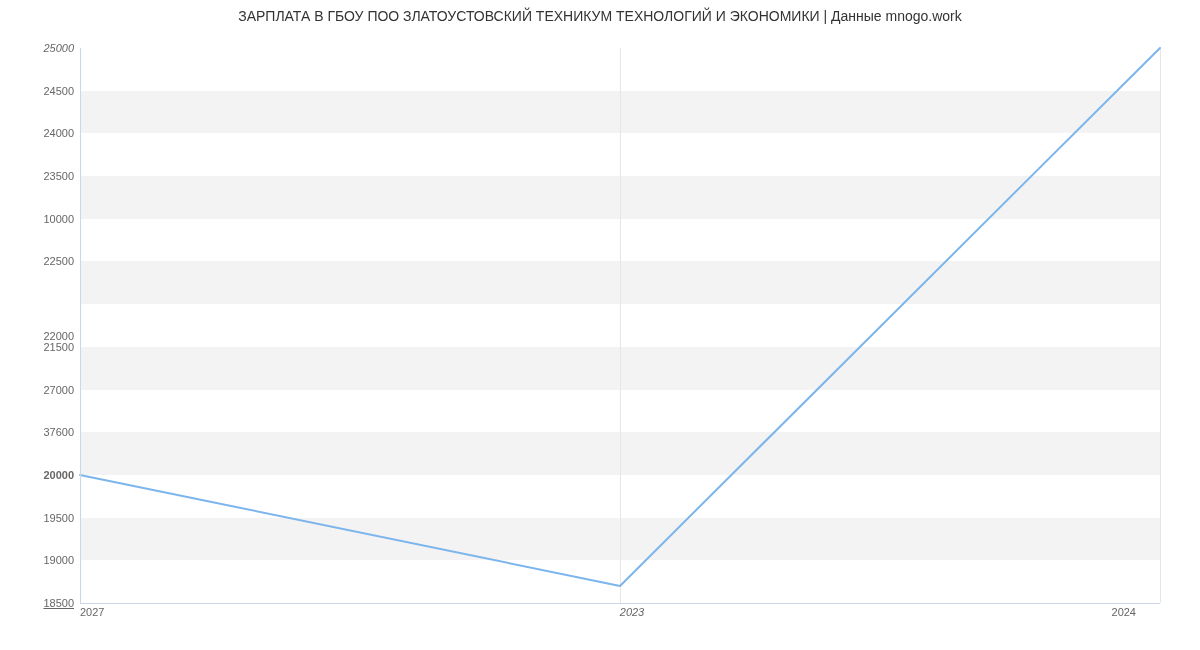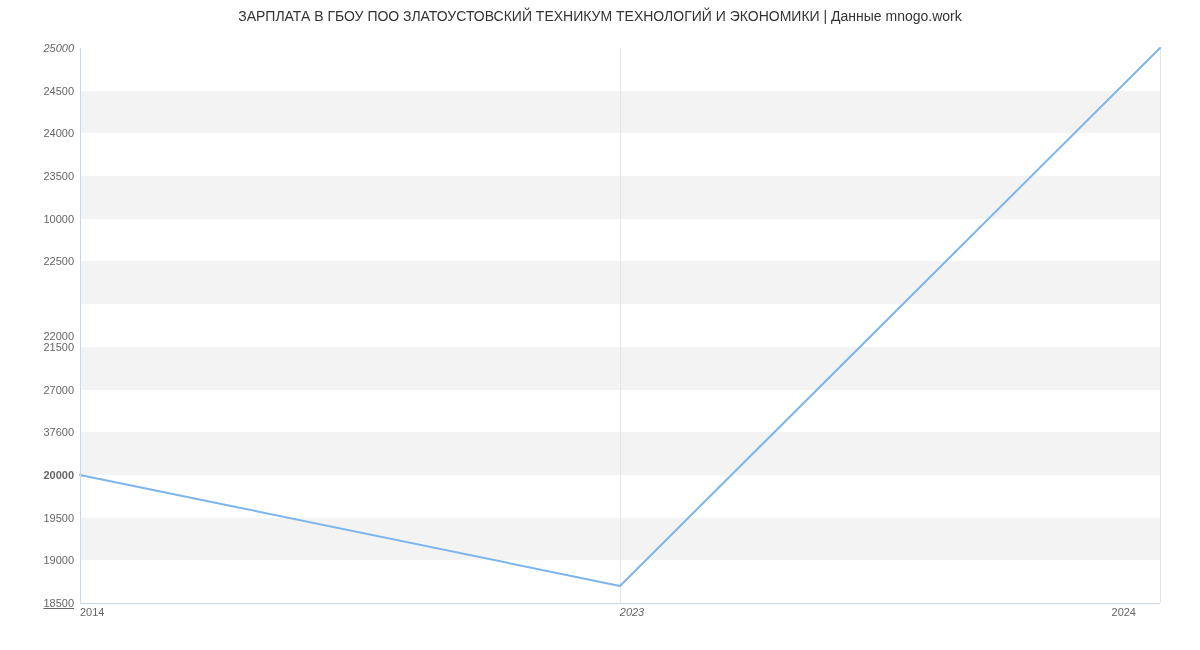--- a/index.html
+++ b/index.html
@@ -115,16 +115,16 @@
     <div class="y-tick" style="top: 432.231px;">37600</div>
     <div class="y-tick" style="top: 389.538px;">27000</div>
     <div class="y-tick" style="top: 346.846px;">21500</div>
     <div class="y-tick" style="top: 304.154px; margin-top: 32px;">22000</div>
     <div class="y-tick" style="top: 261.462px;">22500</div>
     <div class="y-tick" style="top: 218.769px;">10000</div>
     <div class="y-tick" style="top: 176.077px;">23500</div>
     <div class="y-tick" style="top: 133.385px;">24000</div>
     <div class="y-tick" style="top: 90.6923px;">24500</div>
     <div class="y-tick" style="top: 48px; font-style: italic;">25000</div>
-    <div class="x-tick" style="left: 80px; transform: none;">2014</div>
+    <div class="x-tick" style="left: 80px; transform: none;">2027</div>
     <div class="x-tick" style="left: 632px; font-style: italic;">2023</div>
     <div class="x-tick" style="left: 1136px; transform: translateX(-100%);">2024</div>
   </div>
 
 </body></html>

